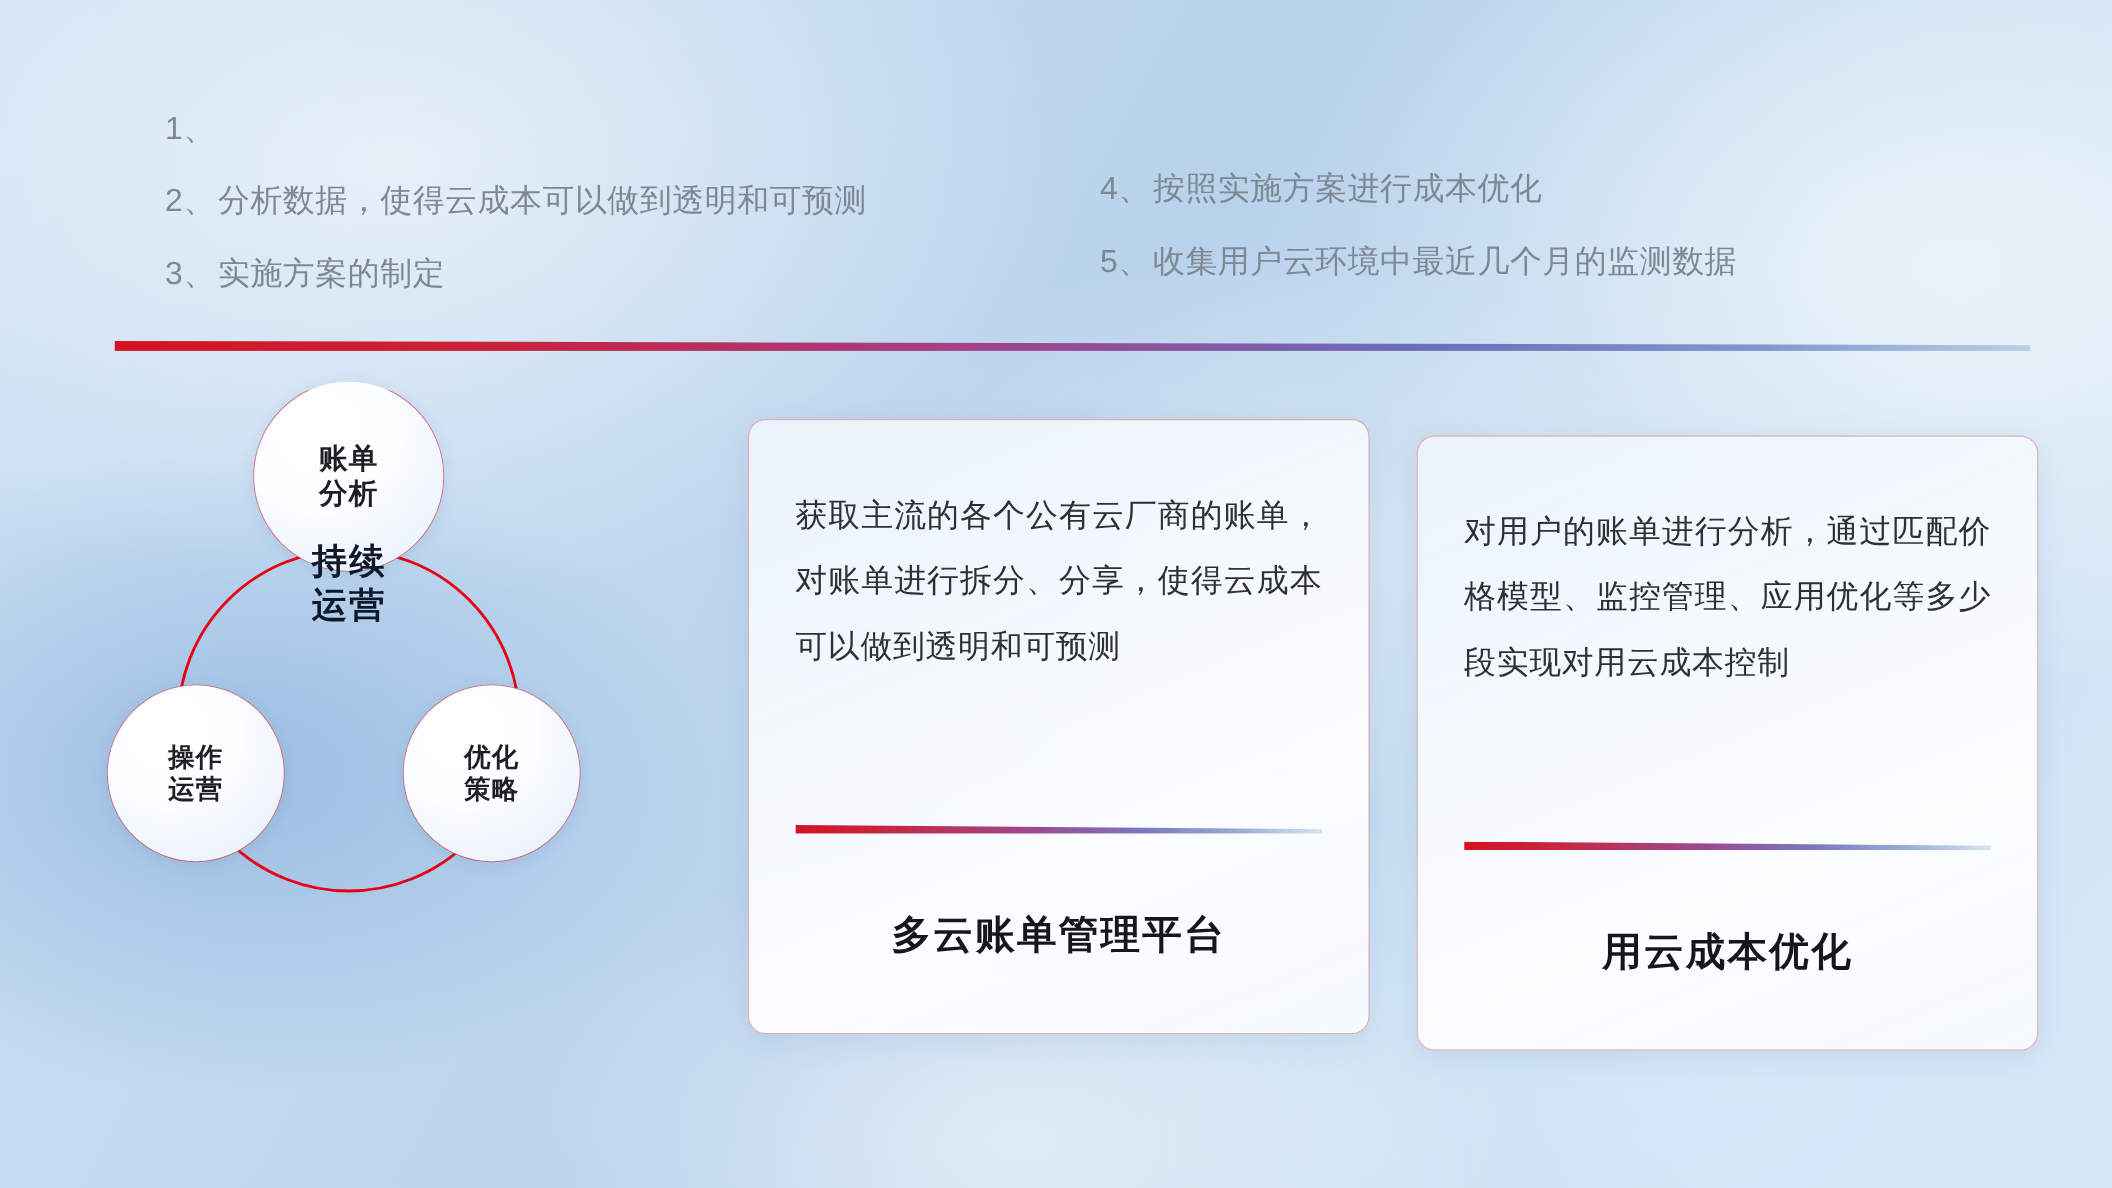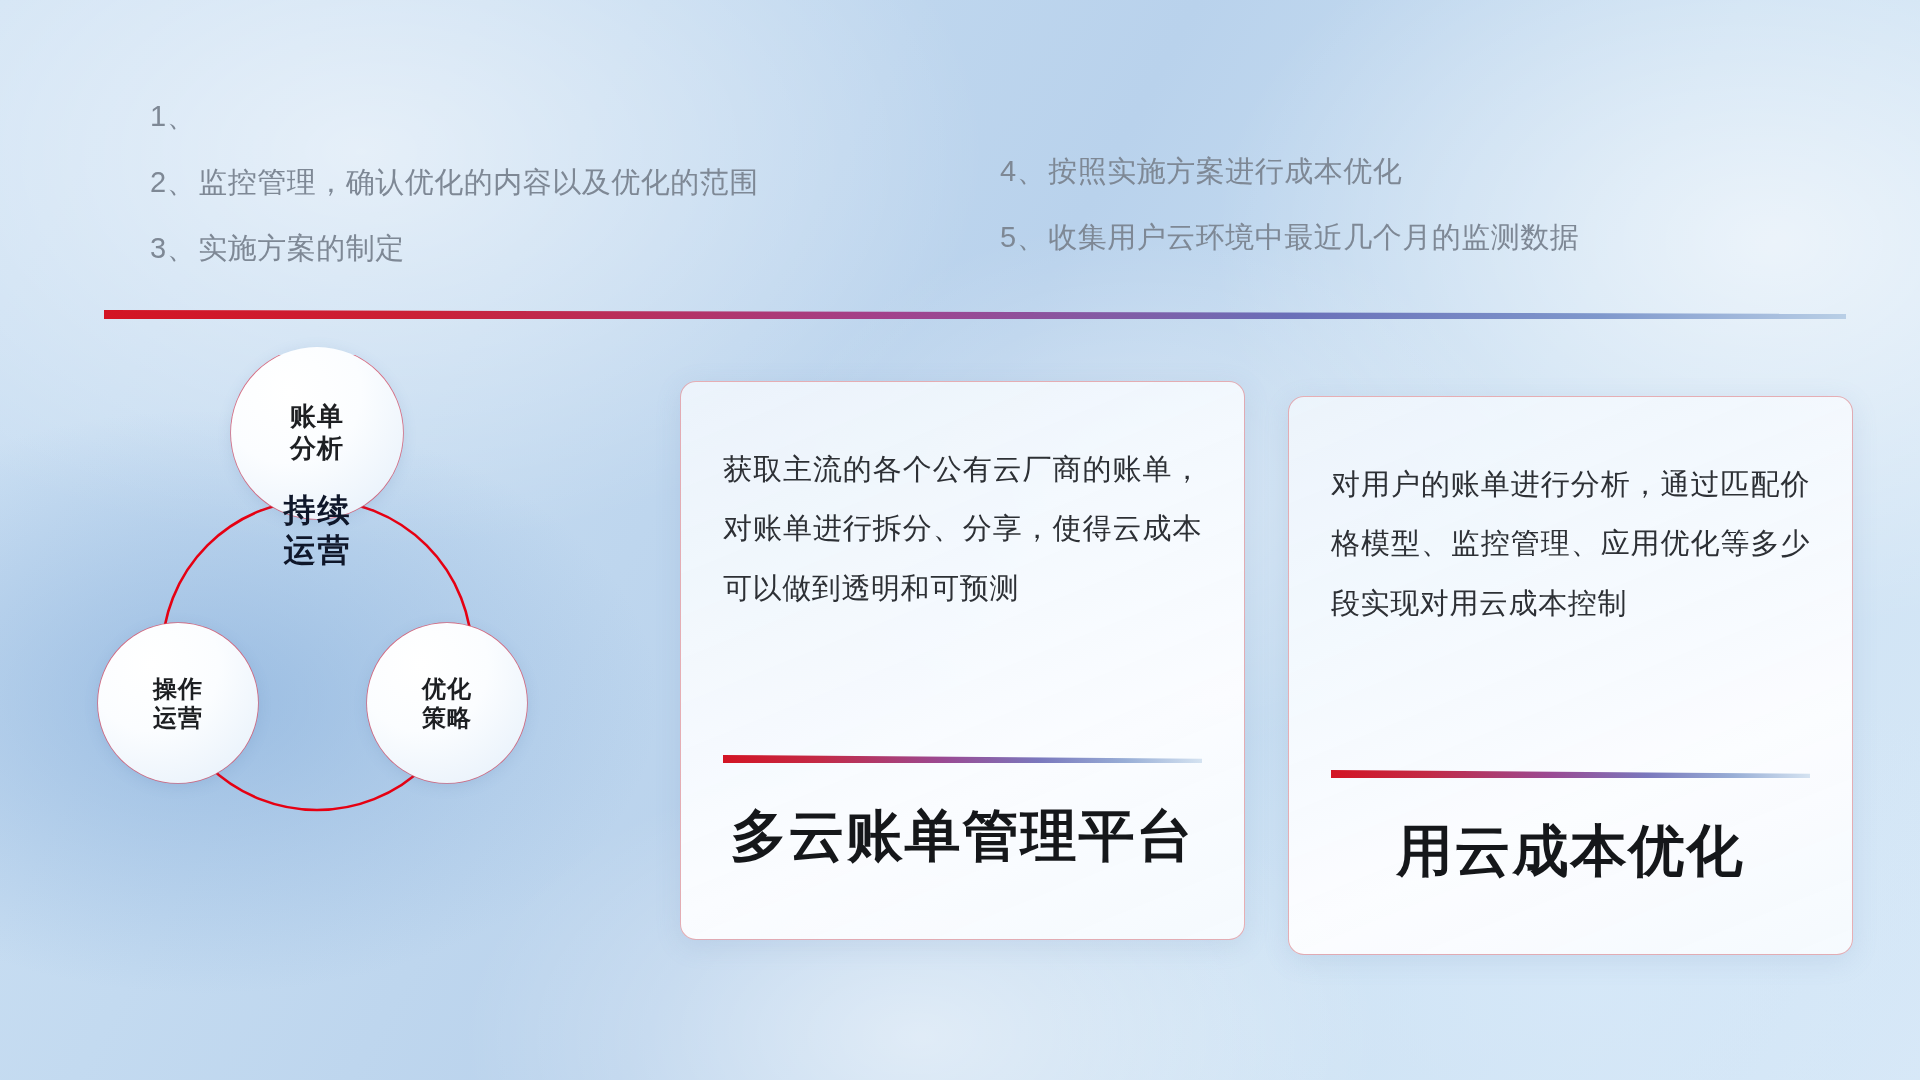--- a/index.html
+++ b/index.html
@@ -109,23 +109,23 @@
     color:#2d3035; font-size:29px; line-height:2.05;
     letter-spacing:.6px; text-align:justify;
     flex:0 0 auto;
   }
   .card-divider {
     margin-top:auto; height:8px; width:100%;
     background:linear-gradient(90deg,#d31424 0%, #c32a46 20%, #9a4a93 46%, #7a78bd 66%, #98aed6 84%, #d5e3f1 100%);
     clip-path:polygon(0 0, 100% 48%, 100% 100%, 0 100%);
   }
   .card-title {
-    color:#15171a; font-weight:bold; font-size:56px;
+    color:#15171a; font-weight:bold; font-size:36px;
     letter-spacing:2px; text-align:center;
-    padding:36px 0 64px 0;
+    padding:68px 0 64px 0;
   }
 </style>
 </head>
 <body>
 
 <div id="bg">
   <div class="bg-base"></div>
   <div class="bg-g1"></div>
   <div class="bg-g2"></div>
   <div class="bg-g3"></div>
@@ -135,21 +135,21 @@
 </div>
 
 <div id="bullets">
 
   <div class="col col-left">
     <div class="bullet">
       <span class="num">1、</span>
     </div>
     <div class="bullet">
       <span class="num">2、</span>
-      <span>监控管理，确认优化的内容以及优化的范围</span>
+      <span>分析数据，使得云成本可以做到透明和可预测</span>
     </div>
     <div class="bullet">
       <span class="num">3、</span>
       <span>实施方案的制定</span>
     </div>
   </div>
 
   <div class="col col-right">
     <div class="bullet">
       <span class="num">4、</span>

